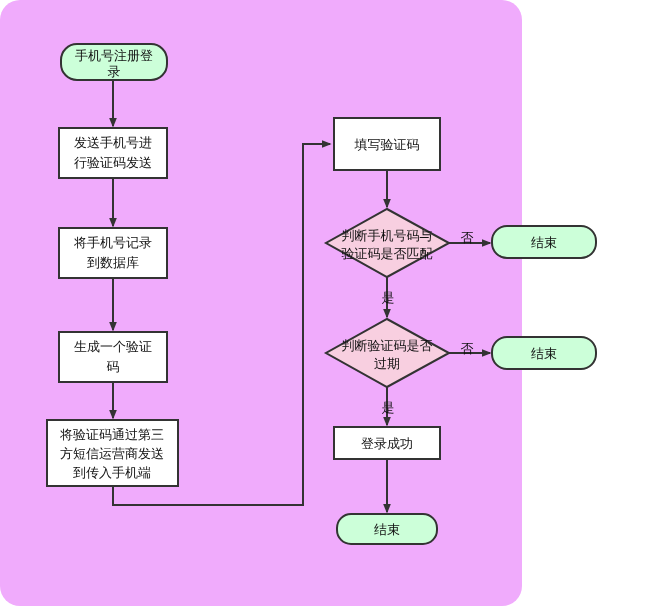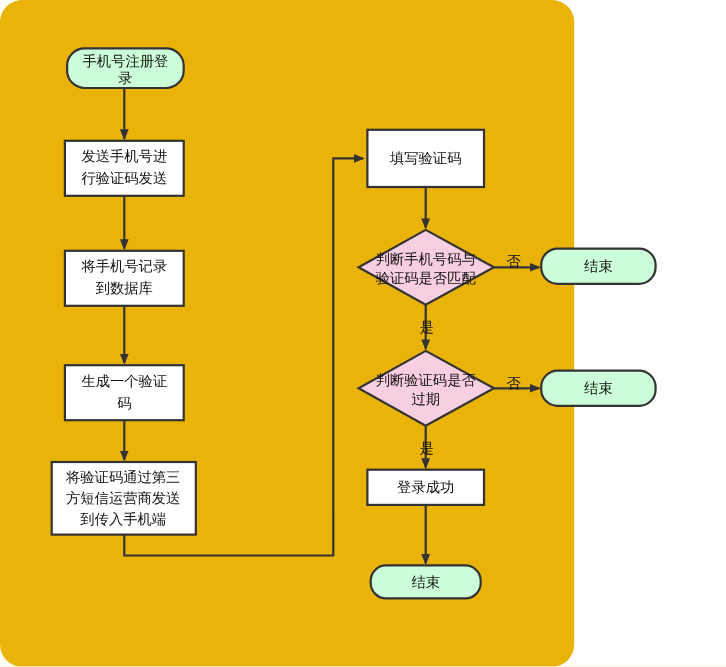--- a/index.html
+++ b/index.html
@@ -10,21 +10,21 @@
   body {
     width: 660px;
     height: 606px;
     font-family: "DejaVu Sans", "Liberation Sans", sans-serif;
     overflow: hidden;
   }
   #flowchart-canvas {
     position: relative;
     width: 522px;
     height: 606px;
-    background: #eab308;
+    background: #f0abfc;
     border-radius: 20px;
   }
   svg.flow-svg {
     position: absolute;
     left: 0;
     top: 0;
     width: 660px;
     height: 606px;
   }
   .node-shape {

